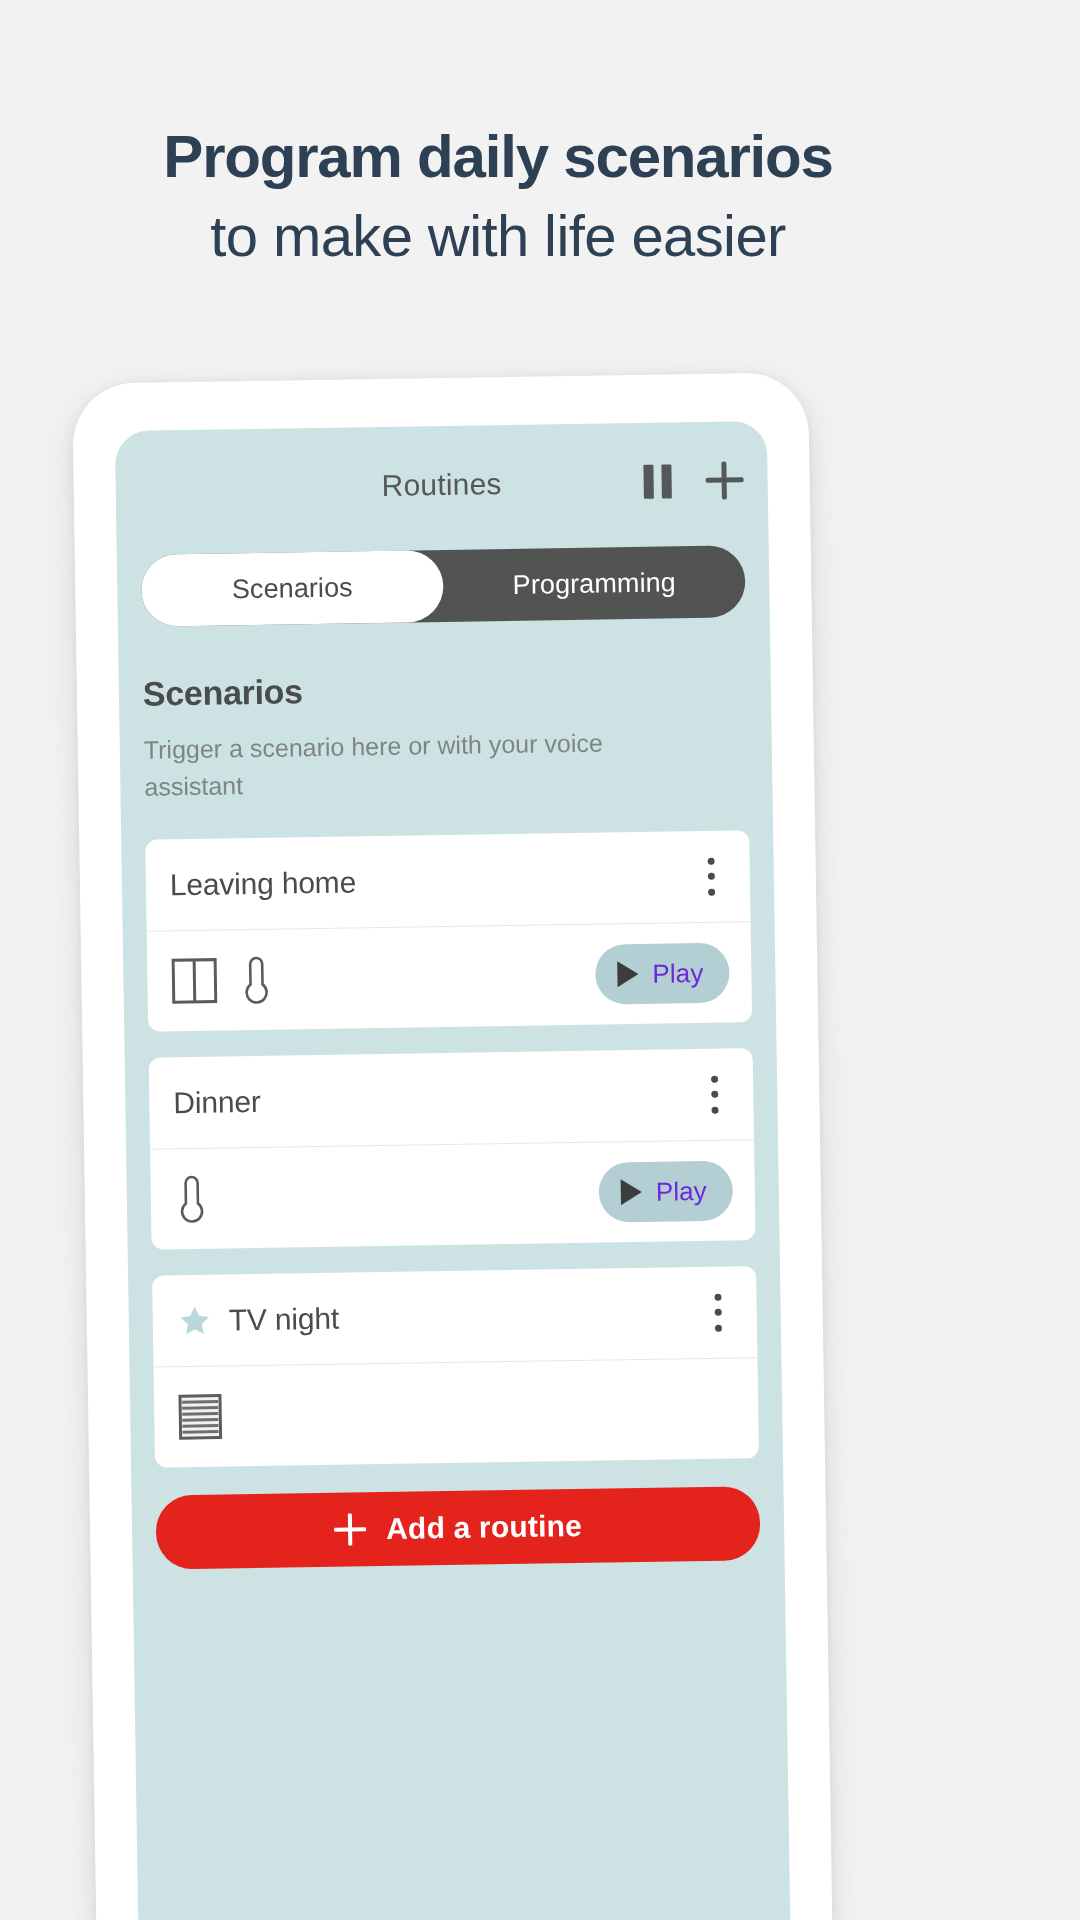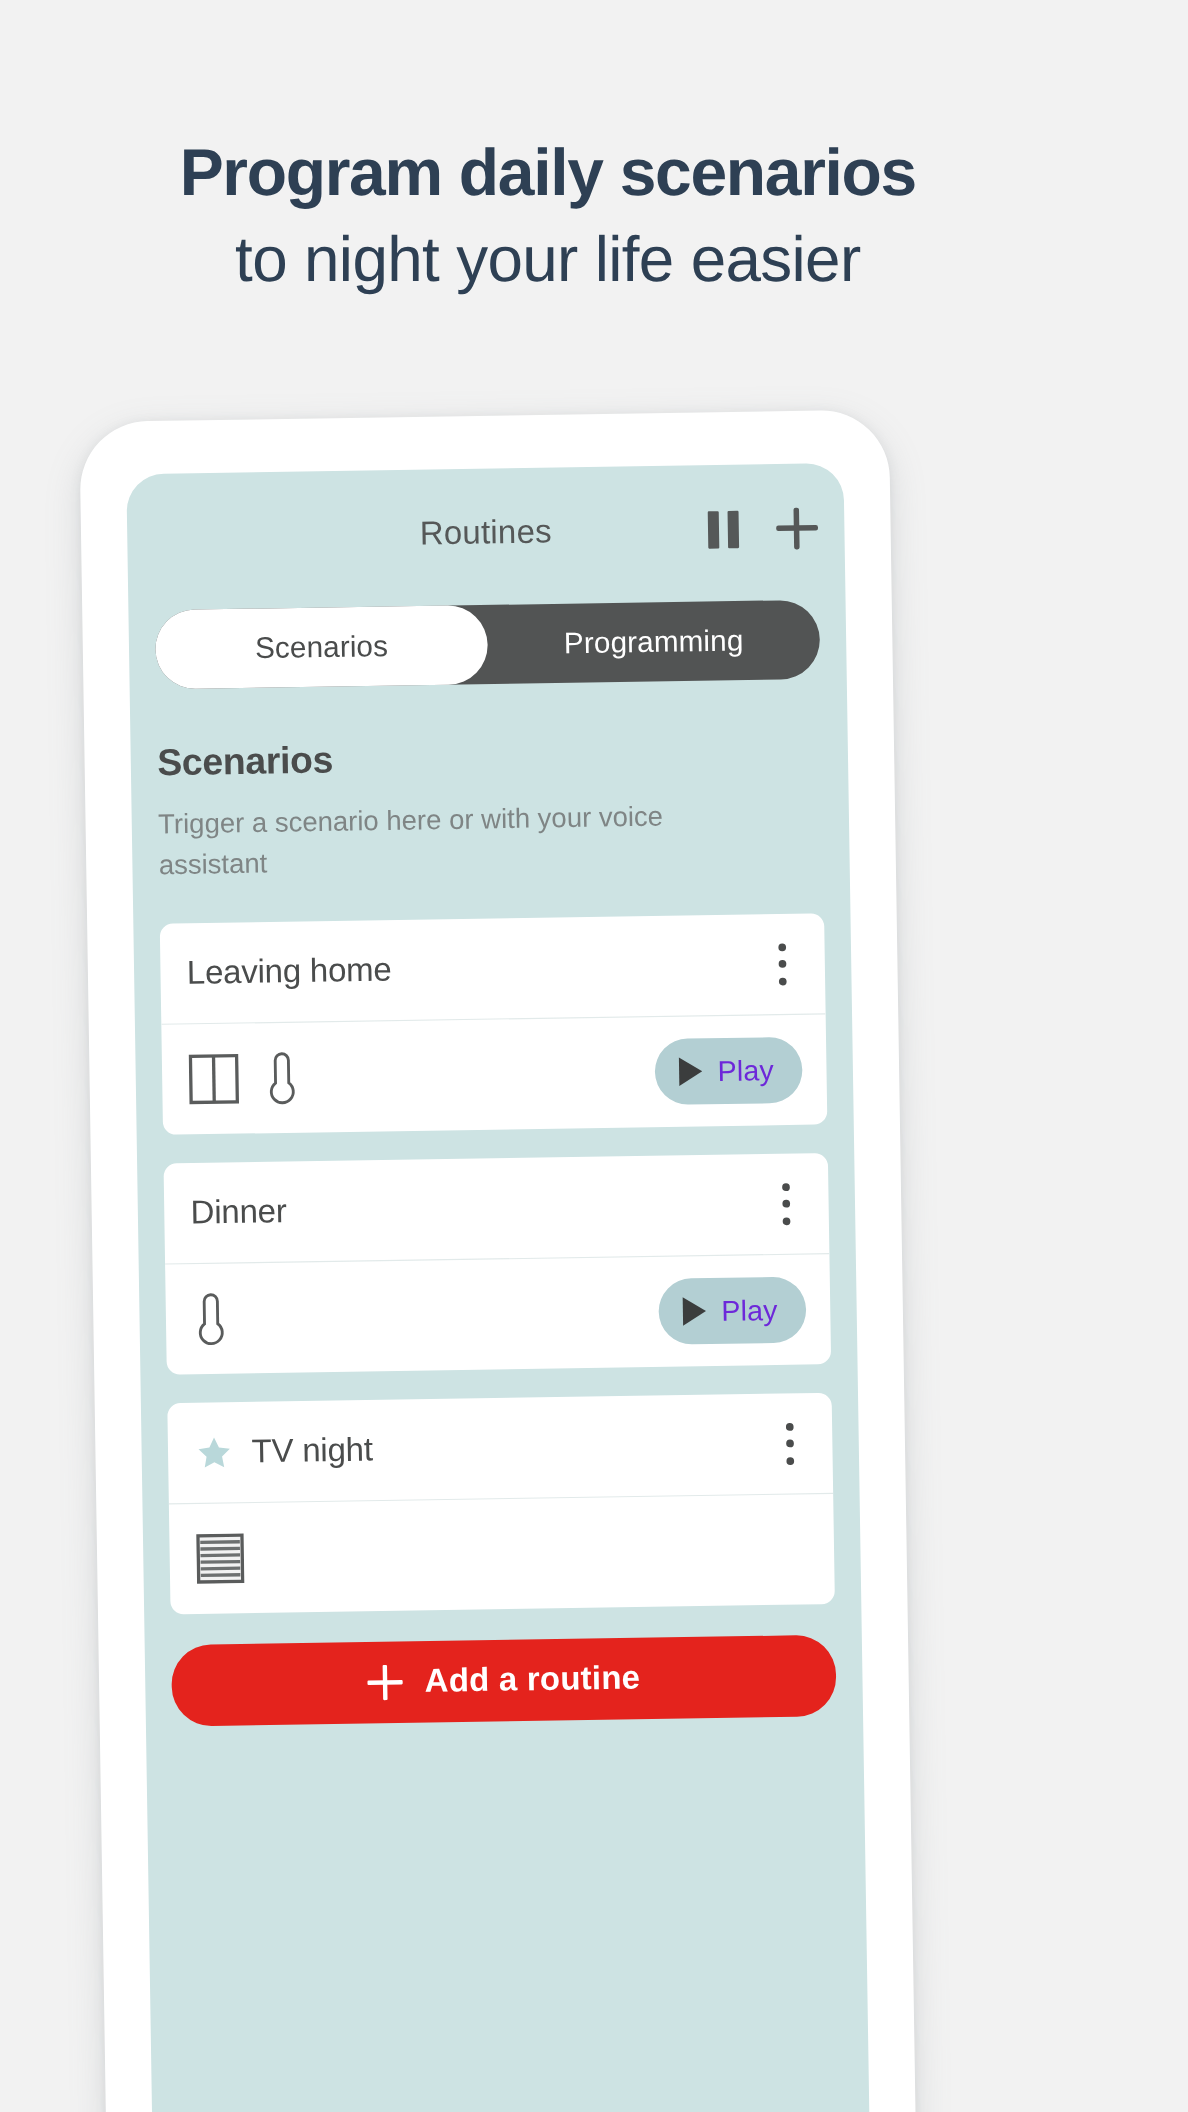--- a/index.html
+++ b/index.html
@@ -289,21 +289,21 @@
     font-weight: bold;
     color: #ffffff;
     letter-spacing: 0.2px;
   }
 </style>
 </head>
 <body>
 
 <div class="headline-block">
   <div class="headline-line1">Program daily scenarios</div>
-  <div class="headline-line2">to night your life easier</div>
+  <div class="headline-line2">to make with life easier</div>
 </div>
 
 <div class="phone-frame">
   <div class="phone-screen">
 
     <div class="app-header">
       <div class="app-title">Routines</div>
       <div class="header-actions">
         <div class="icon-pause">
           <i></i>

